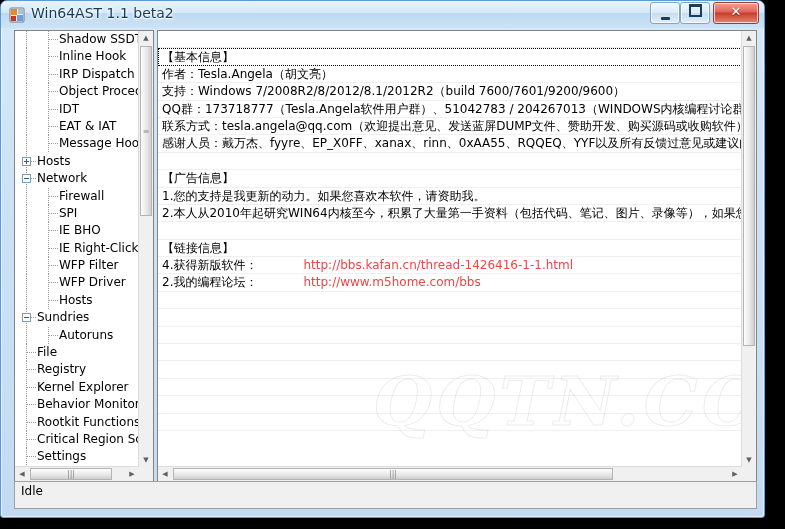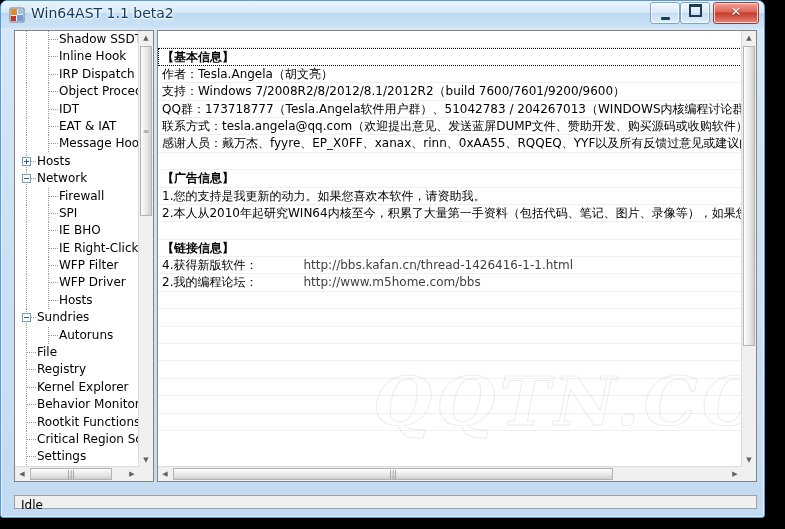--- a/index.html
+++ b/index.html
@@ -151,37 +151,37 @@
     position: relative;
     height: 17.4px; line-height: 17.4px;
     border-bottom: 1px solid #f0f0f0;
     padding-left: 4px;
     font-size: 12px; color: #000;
     white-space: nowrap;
     box-sizing: border-box;
     cursor: default;
   }
   .row.focus { border: 1px dotted #000; padding-left: 3px; }
-  .row.hdr { font-weight: bold; }
-  .row .lnk { color: #404040; padding-left: 46px; }
+  .row.hdr { font-weight: normal; }
+  .row .lnk { color: #ef4444; padding-left: 46px; }
   #watermark {
     position: absolute; left: 215px; top: 330px;
     font-size: 68px; font-style: italic; font-weight: bold;
     font-family: "DejaVu Serif", "Liberation Serif", serif;
     color: transparent;
     -webkit-text-stroke: 1px rgba(150,160,170,0.20);
     text-shadow: 0 0 0 rgba(0,0,0,0);
     letter-spacing: 4px;
     pointer-events: none;
     white-space: nowrap;
   }
 
   
   #statusbar {
-    position: absolute; left: 7px; right: 1px; bottom: 2px; height: 14px;
+    position: absolute; left: 7px; right: 1px; bottom: 2px; height: 28px;
     background: #f0f0f0;
     border: 1px solid #a0a0a0;
     box-sizing: border-box;
     font-size: 12px; color: #000;
     line-height: 18px;
     padding-left: 6px;
   }
 </style>
 </head>
 <body>

